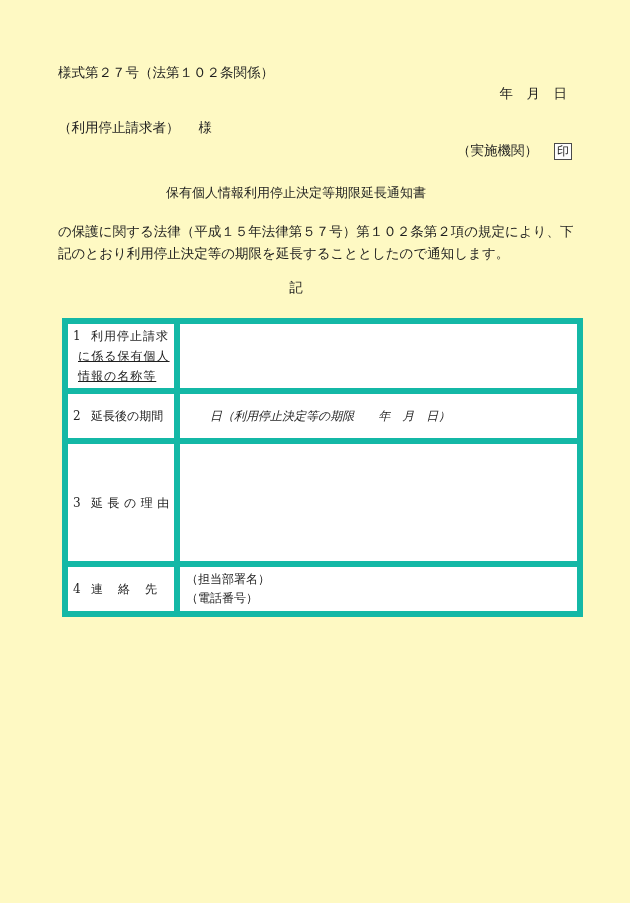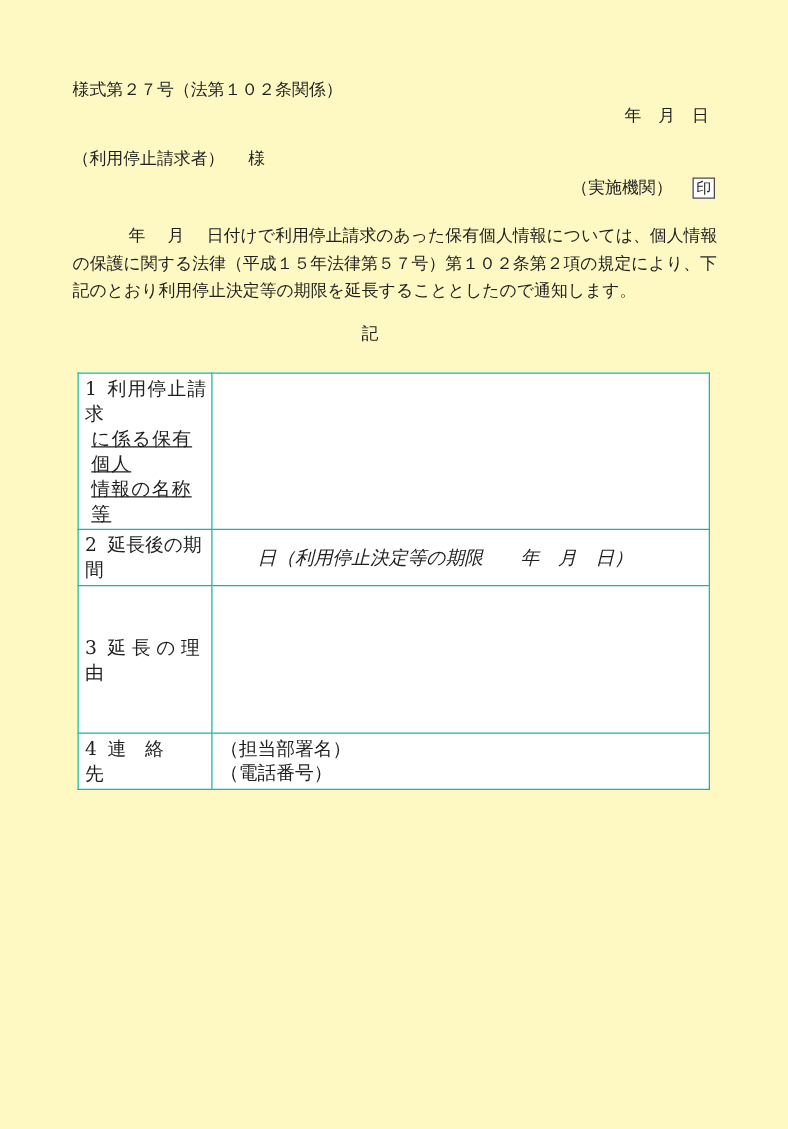--- a/index.html
+++ b/index.html
@@ -51,24 +51,24 @@
     line-height: 21px;
   }
   table.details {
     margin-top: 20px;
     margin-left: 62px;
     border-collapse: collapse;
     table-layout: fixed;
     background: #ffffff;
   }
   table.details td {
-    border: 1px solid #14b8a6;
+    border: 6px solid #14b8a6;
     padding: 0;
     vertical-align: middle;
-    font-size: 15px;
+    font-size: 12px;
   }
   td.label-cell { width: 106px; }
   td.value-cell { width: 397px; }
   tr.row-1 td { height: 61px; }
   tr.row-2 td { height: 44px; }
   tr.row-3 td { height: 117px; }
   tr.row-4 td { height: 44px; }
   tr.row-1 td.label-cell { vertical-align: top; }
   .lbl-wrap { padding: 2px 2px 2px 5px; line-height: 20px; }
   .lbl-mid { padding-left: 5px; line-height: 20px; }
@@ -86,23 +86,23 @@
 <div class="page">
 
   <div class="form-number">様式第２７号（法第１０２条関係）</div>
 
   <div class="hline right-al">年　月　日</div>
 
   <div class="addressee-line"><span>（利用停止請求者）</span><span class="honorific">様</span></div>
 
   <div class="issuer-line"><span>（実施機関）</span><span class="seal-box">印</span></div>
 
+  <div class="doc-title">保有個人情報利用停止決定等期限延長通知書</div>
 
   <div class="paragraph">
-    <div class="para-line">　　　 年　 月　 日付けで利用停止請求のあった保有個人情報については、個人情報</div>
     <div class="para-line">の保護に関する法律（平成１５年法律第５７号）第１０２条第２項の規定により、下</div>
     <div class="para-line">記のとおり利用停止決定等の期限を延長することとしたので通知します。</div>
   </div>
 
   <div class="record-marker">記</div>
 
   <table class="details">
     <tbody>
         <tr class="row-1">
       <td class="label-cell">

